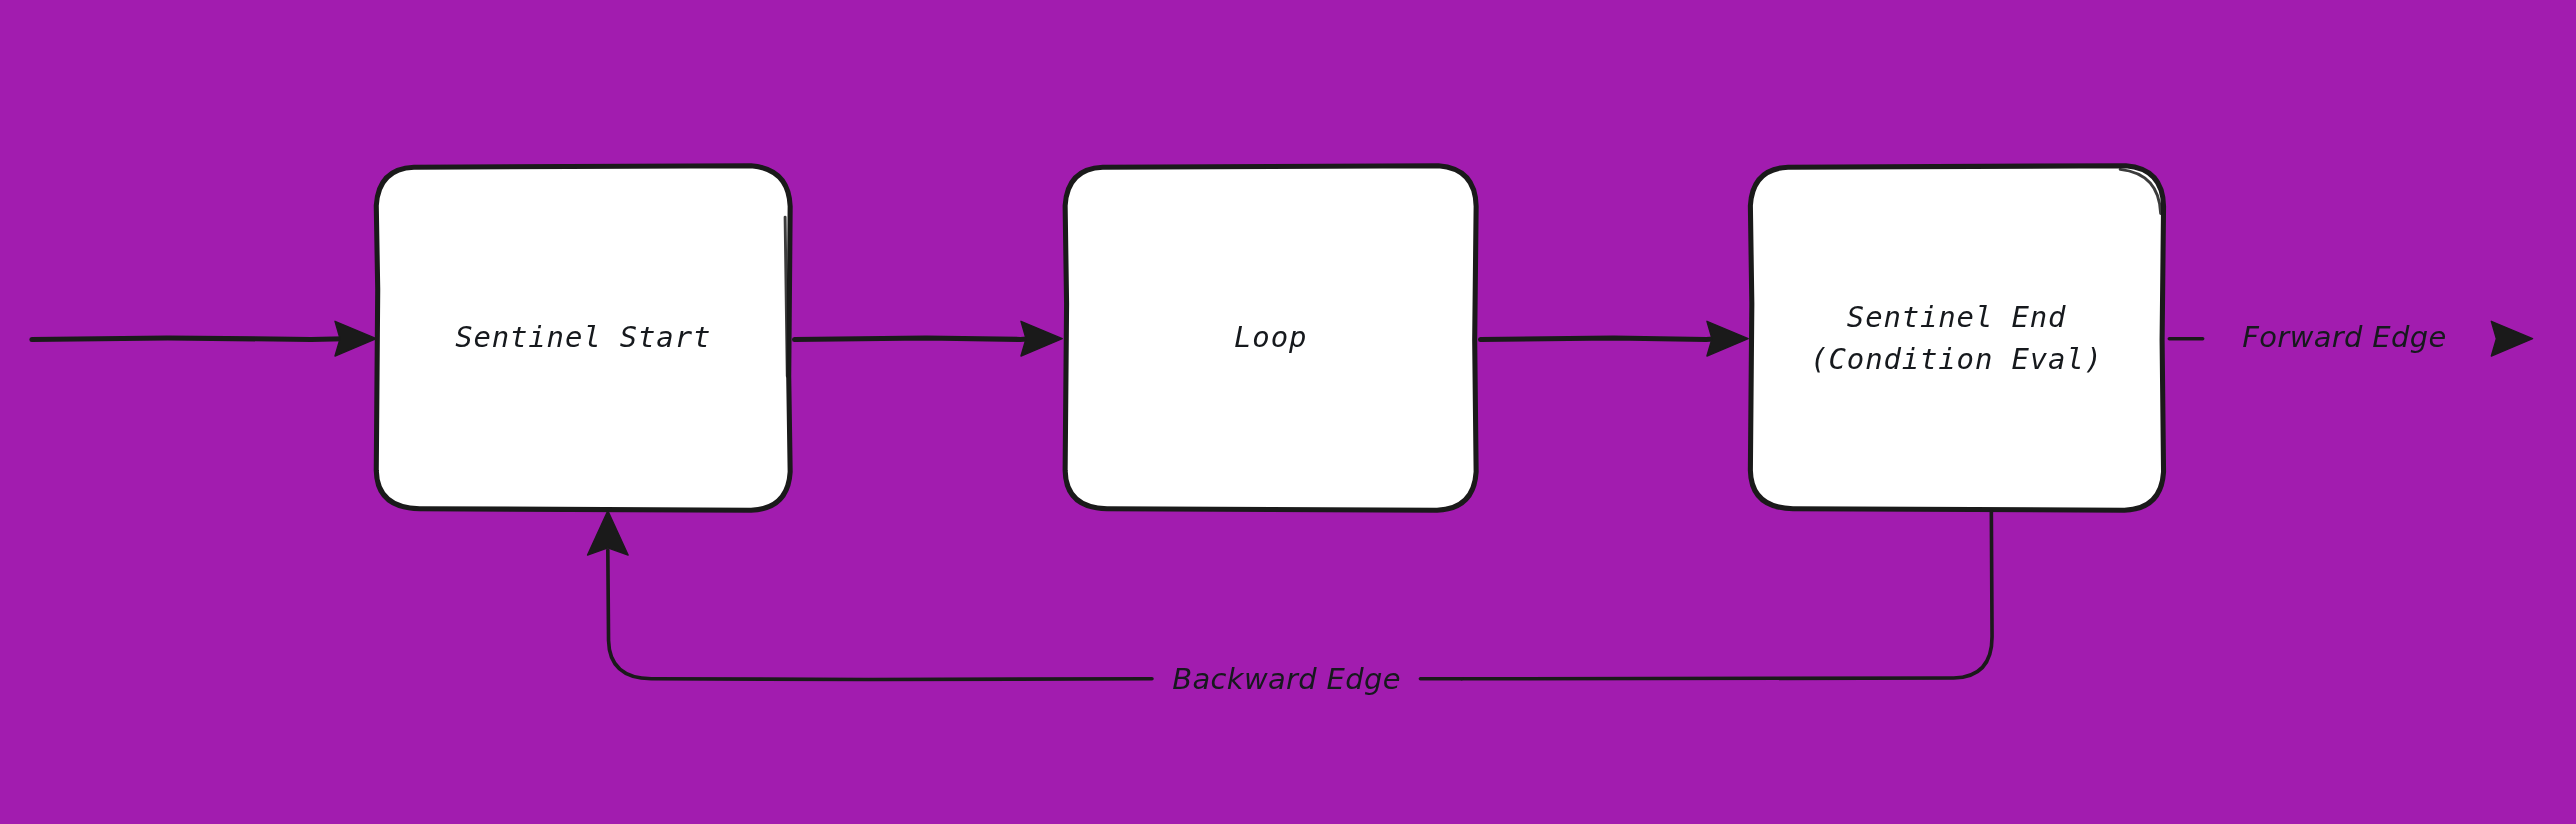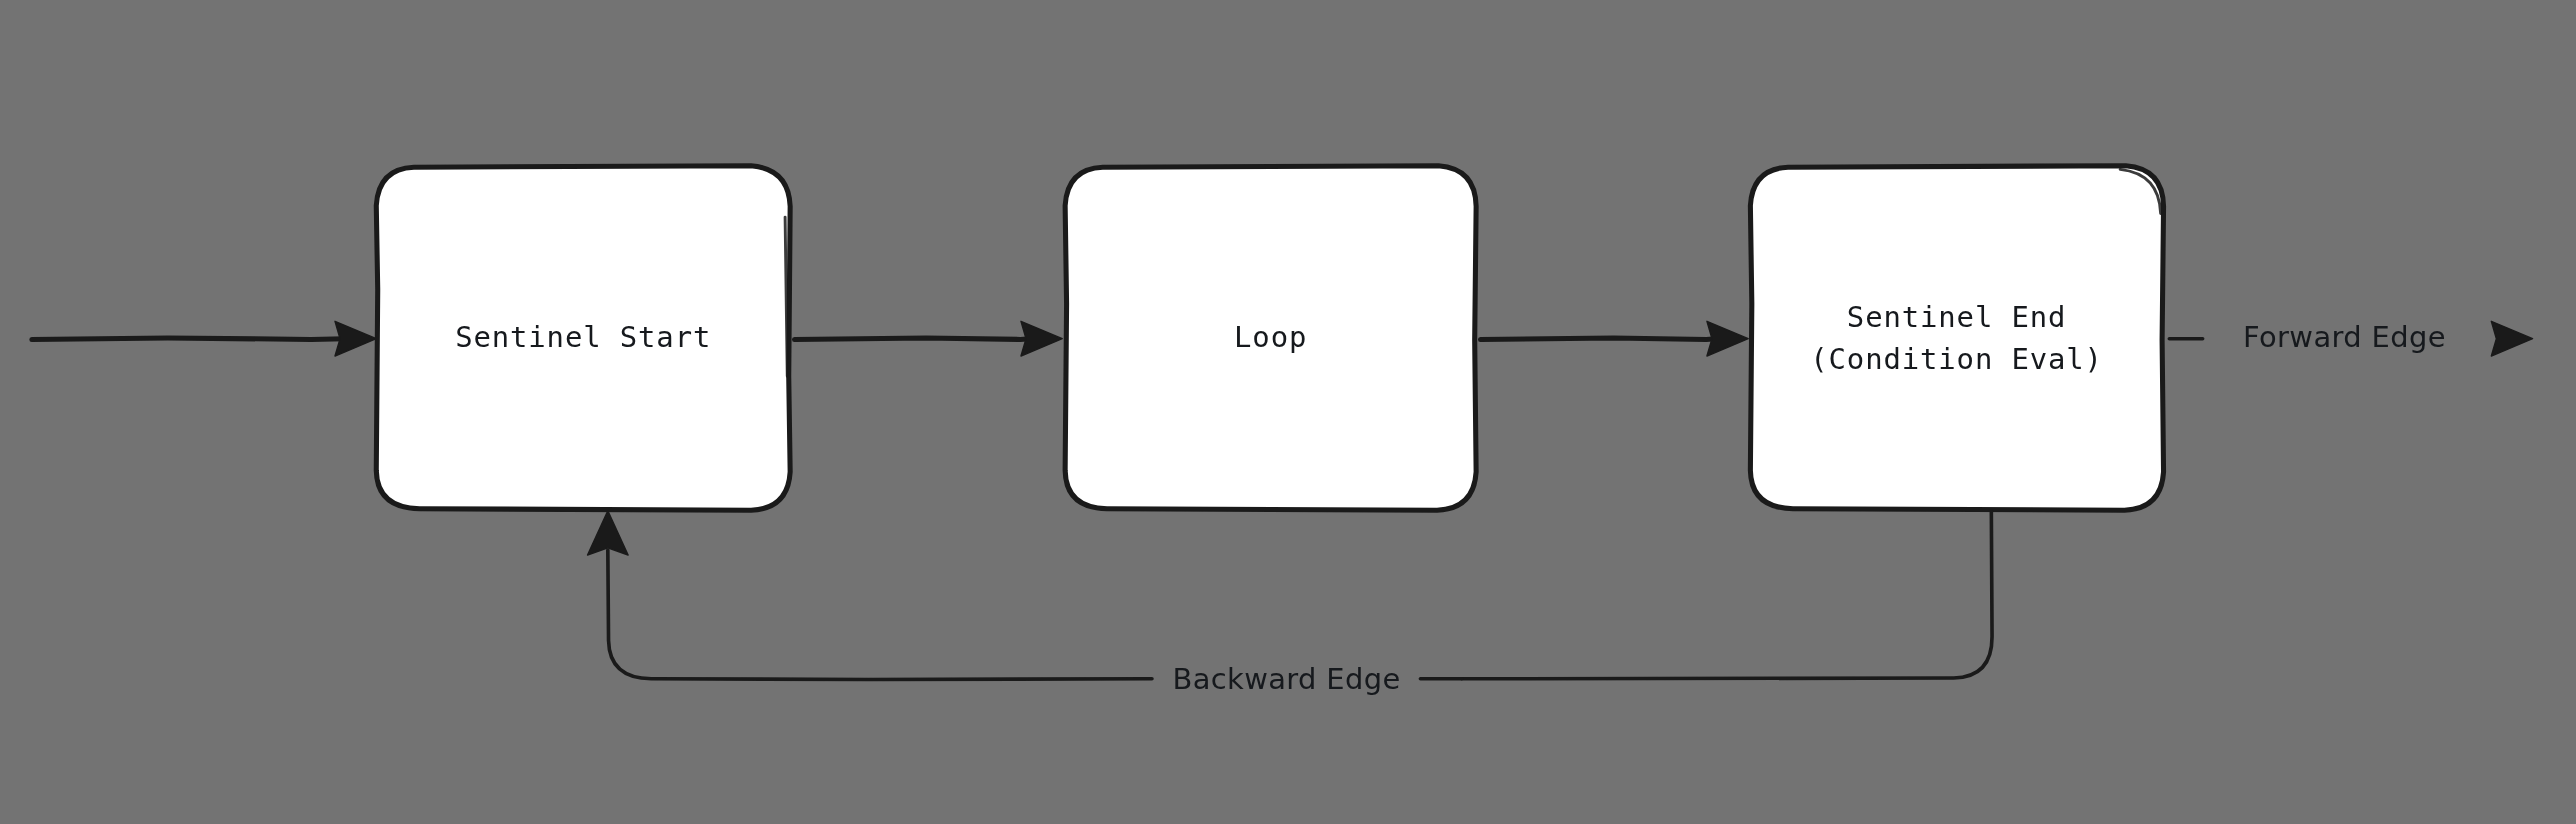--- a/index.html
+++ b/index.html
@@ -11,21 +11,22 @@
   body {
     width: 2576px;
     height: 825px;
     overflow: hidden;
     font-family: "DejaVu Sans", sans-serif;
   }
   #diagram-root {
     position: relative;
     width: 2576px;
     height: 825px;
-    background: #737373;
+    background: #a21caf;
+    font-style: italic;
   }
   svg#cfg-svg {
     position: absolute;
     top: 0;
     left: 0;
     width: 2576px;
     height: 825px;
     display: block;
   }
   .node-shape {

